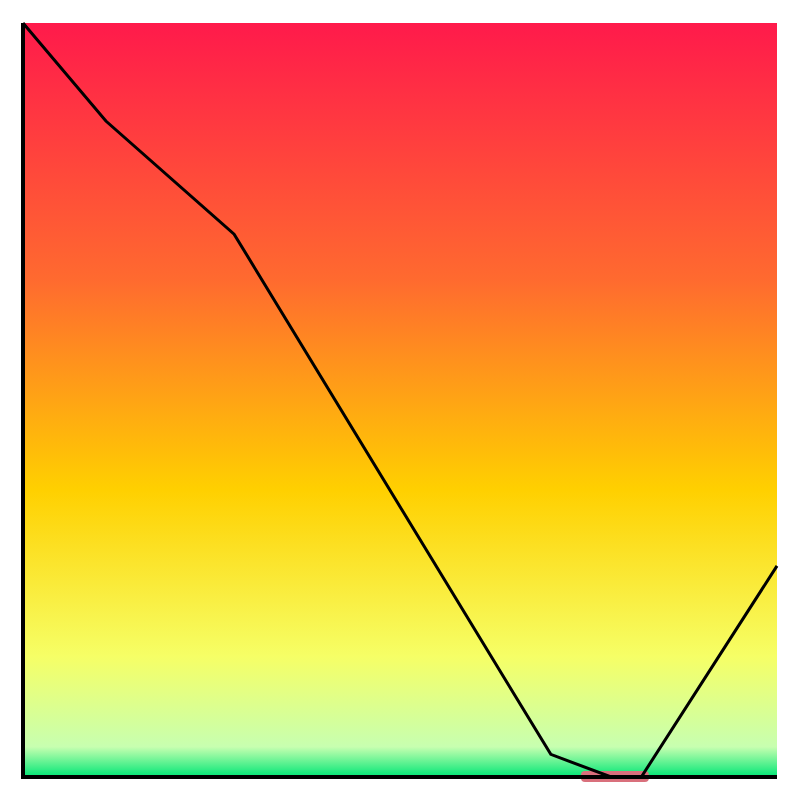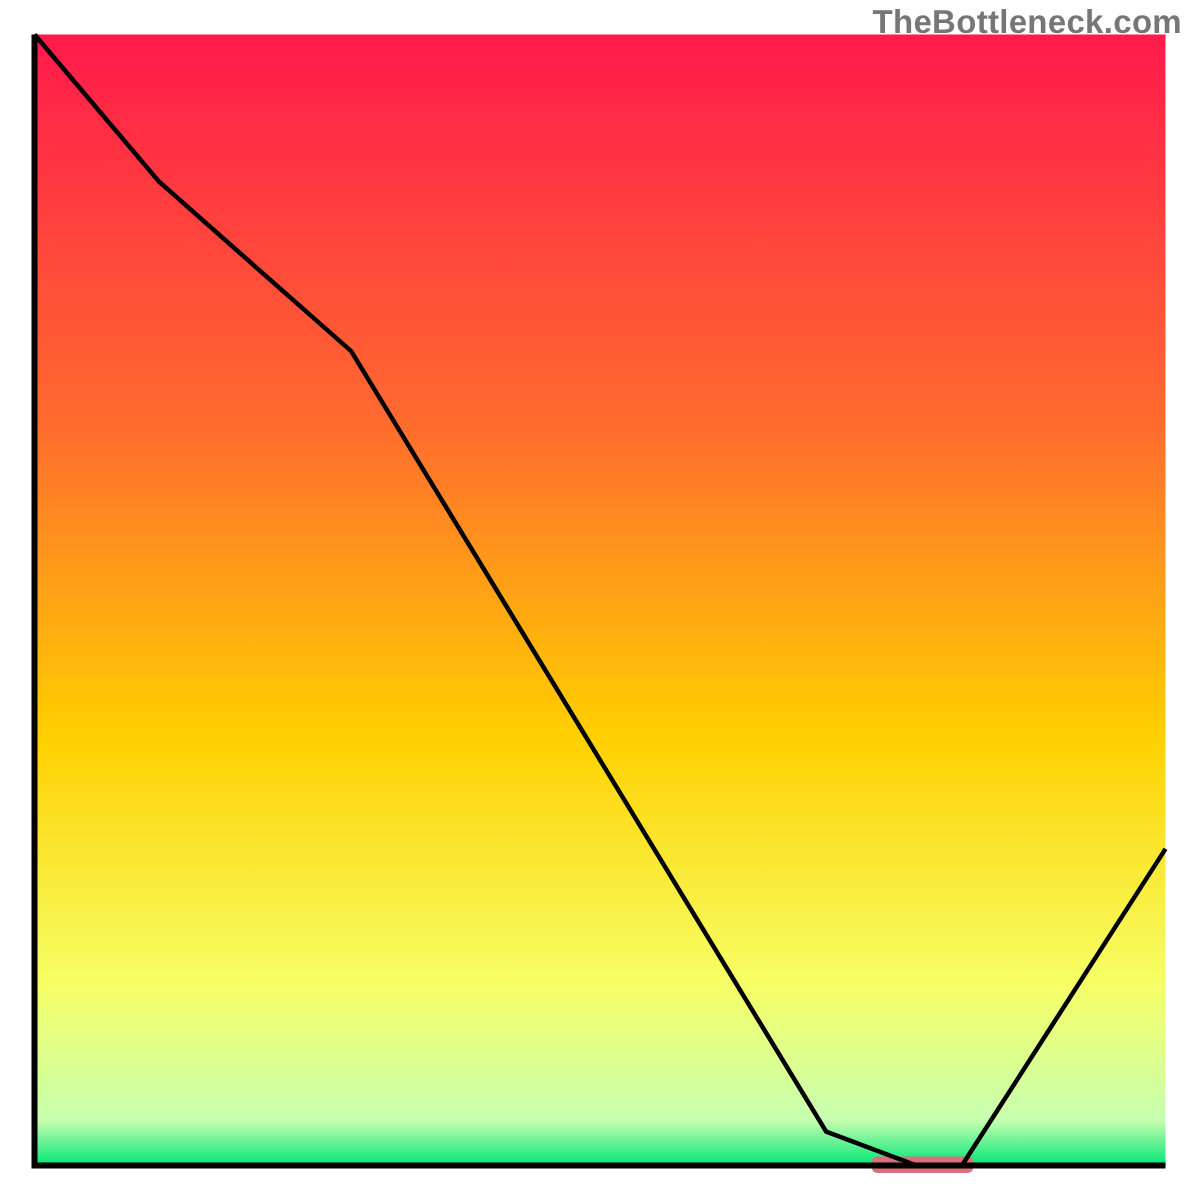--- a/index.html
+++ b/index.html
@@ -27,21 +27,20 @@
     z-index: 10;
   }
   svg {
     display: block;
   }
 </style>
 </head>
 <body>
 
 <div class="chart-container">
-  <div class="watermark">TheBottleneck.com</div>
 
   <svg id="chart-svg" width="800" height="800" viewBox="0 0 800 800">
     <defs>
       <linearGradient id="bg-grad" x1="0" y1="0" x2="0" y2="1">
         <stop id="g-stop-0" offset="0%" stop-color="#ff1a4b"></stop>
         <stop id="g-stop-1" offset="34%" stop-color="#ff6a2f"></stop>
         <stop id="g-stop-2" offset="62%" stop-color="#ffd000"></stop>
         <stop id="g-stop-3" offset="84%" stop-color="#f6ff66"></stop>
         <stop id="g-stop-4" offset="96%" stop-color="#c7ffb0"></stop>
         <stop id="g-stop-5" offset="100%" stop-color="#00e676"></stop>

